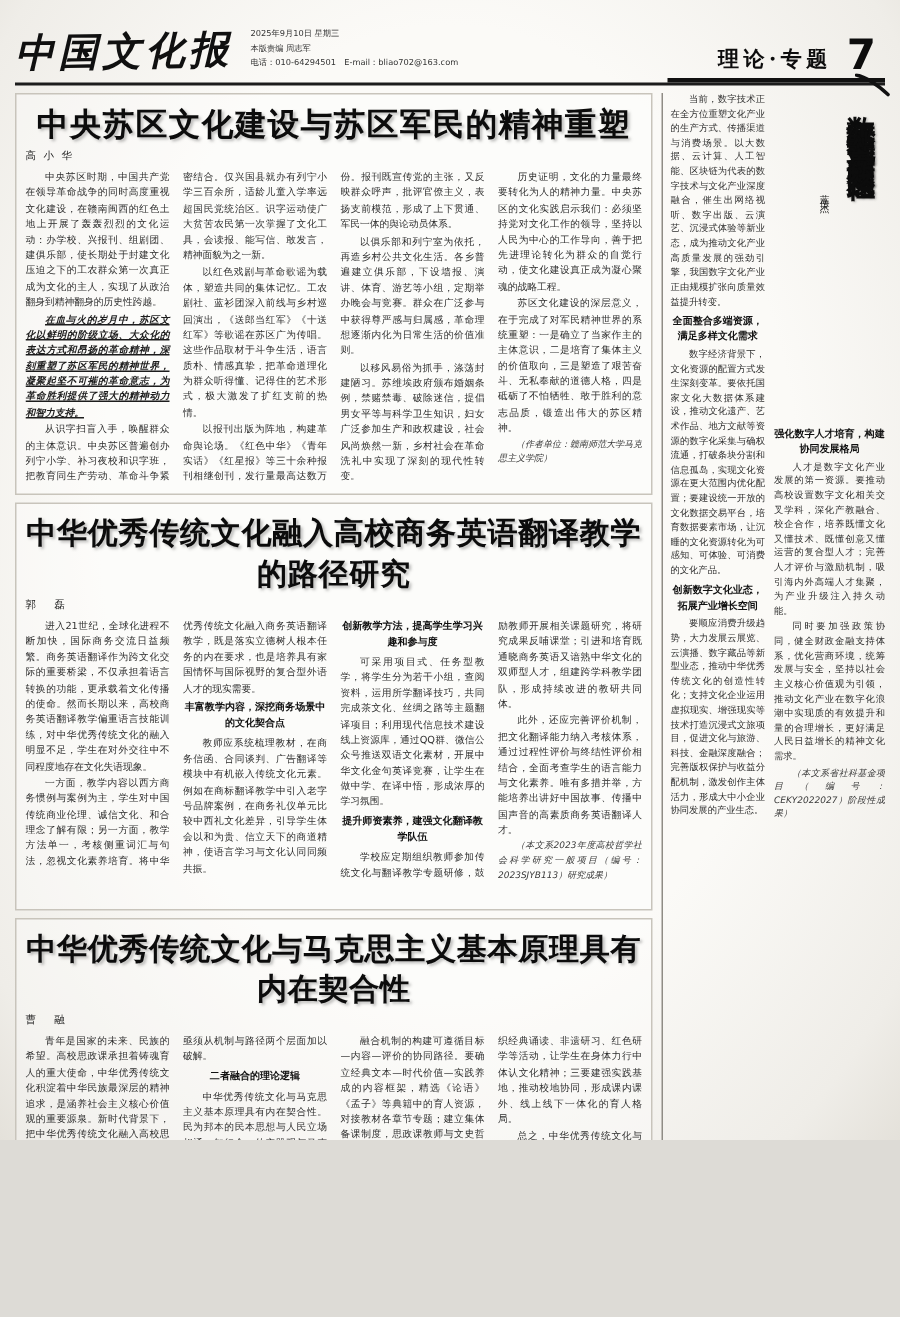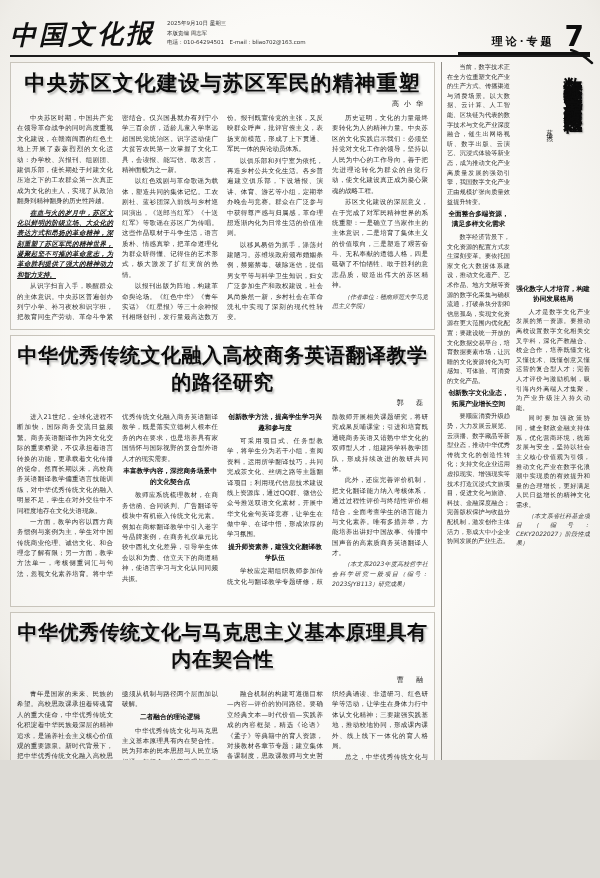--- a/index.html
+++ b/index.html
@@ -11,37 +11,37 @@
   }
   
   .hdr{display:flex;justify-content:space-between;align-items:flex-end;
        border-bottom:2px solid #1c1c1c;padding-bottom:3px;height:44px;}
   .masthead{display:flex;align-items:center;gap:12px;}
   .logo{font-family:"DejaVu Serif",serif;font-size:26px;font-weight:bold;font-style:italic;
         letter-spacing:3px;color:#101010;transform:rotate(-1deg);white-space:nowrap;}
   .pubinfo{font-size:5.5px;line-height:1.7;color:#333;padding-bottom:2px;}
   .secblock{position:relative;display:flex;align-items:flex-end;gap:10px;
             border-bottom:3.5px solid #111;margin-bottom:-3px;padding:0 6px 3px 34px;}
-  .sectitle{font-family:"DejaVu Serif",serif;font-size:11px;font-weight:bold;letter-spacing:3px;color:#0d0d0d;}
+  .sectitle{font-family:"DejaVu Serif",serif;font-size:14px;font-weight:bold;letter-spacing:3px;color:#0d0d0d;}
   .pagenum{font-size:28px;font-weight:bold;line-height:.85;color:#0d0d0d;}
   .swash{position:absolute;right:-6px;bottom:-13px;}
   
   .content{display:flex;gap:6px;margin-top:5px;height:812px;}
   .leftcol{width:438px;display:flex;flex-direction:column;gap:5px;}
   .rightregion{flex:1;border-left:1px solid #8f8c85;padding-left:5px;}
   .boxed{border:1px solid #c8c4bb;background:rgba(255,255,255,.35);
          padding:4px 6px;box-sizing:border-box;}
   .art-top{height:280px;}
   .art-mid{height:272px;}
   .art-bot{flex:1;}
   h1.headline{margin:2px 0 2px;text-align:center;font-family:Liberation Serif, serif;
       font-weight:bold;color:#0c0c0c;text-shadow:1.5px 1.5px 2px rgba(70,70,70,.35);}
   .art-top h1.headline{font-size:21px;letter-spacing:1px;}
   .art-mid h1.headline,.art-bot h1.headline{font-size:20px;letter-spacing:.5px;}
-  .byline{text-align:right;font-size:7px;letter-spacing:5px;color:#222;margin:2px 0 4px;}
+  .byline{text-align:left;font-size:7px;letter-spacing:5px;color:#222;margin:2px 0 4px;}
   .cols{column-count:4;column-gap:9px;font-size:6.5px;line-height:1.6;
         text-align:justify;overflow:hidden;color:#2e2e2e;}
   .art-top .cols{height:212px;}
   .art-mid .cols{height:214px;}
   .art-bot .cols{height:196px;}
   .cols p,.r-text p{margin:0 0 1px;text-indent:2em;}
   p.lead{font-style:italic;font-weight:bold;color:#1d1d1d;text-decoration:underline;}
   h3.sub{font-size:6.7px;font-weight:bold;text-align:center;margin:2.5px 0;color:#111;}
   p.note{font-style:italic;font-size:6px;color:#3a3a3a;}
   

